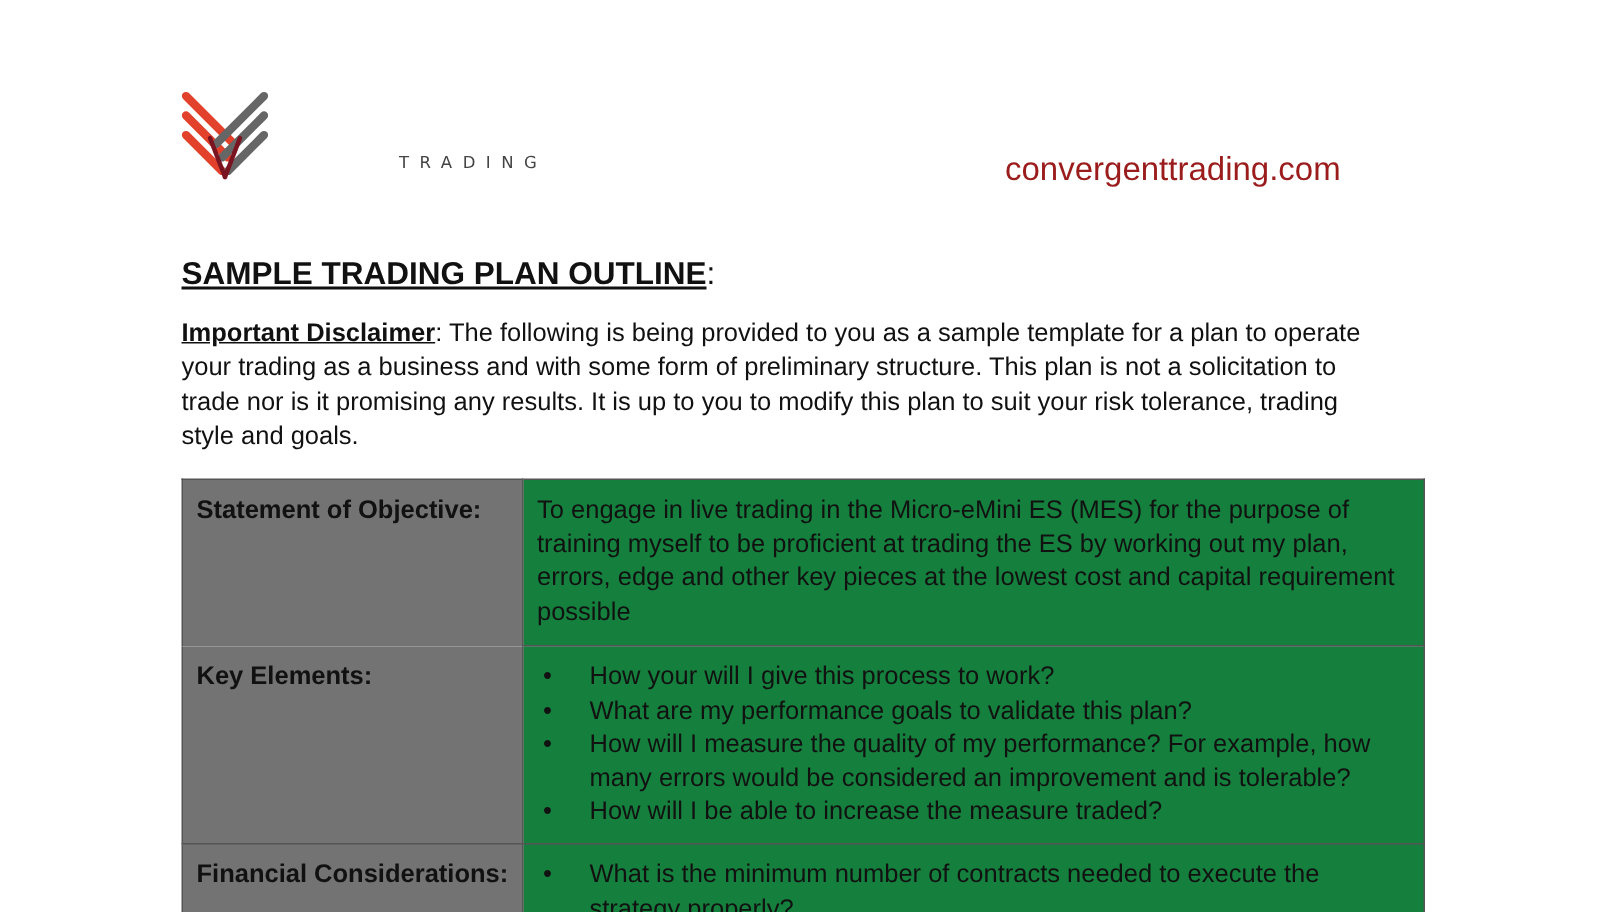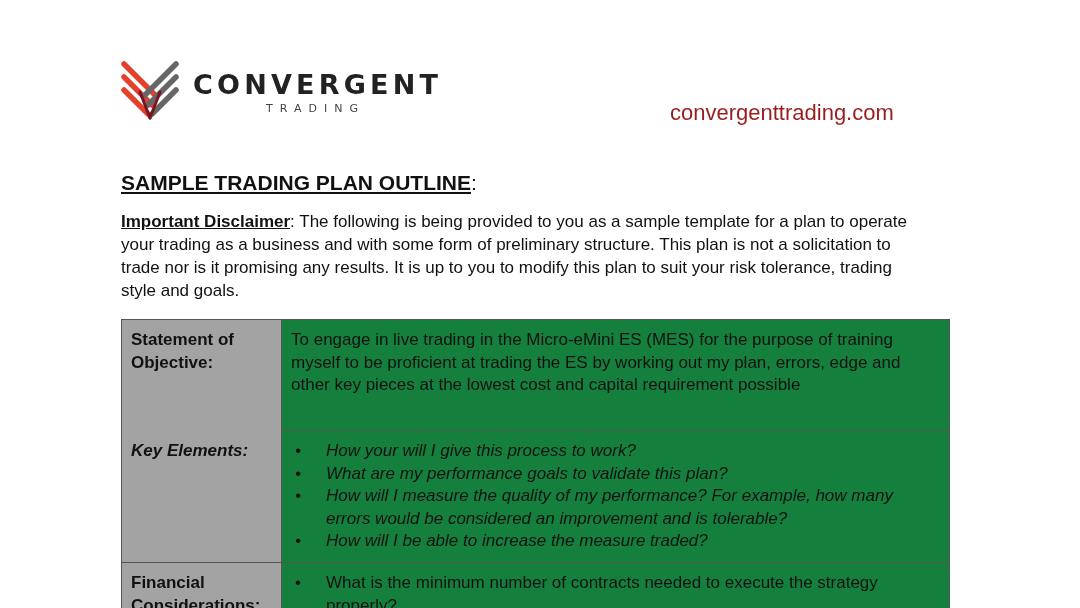--- a/index.html
+++ b/index.html
@@ -15,47 +15,46 @@
 
     .title { position: absolute; left: 121px; top: 172px; font-size: 21px; font-weight: bold; line-height: 22px; }
     .title u { text-decoration: underline; }
     .title .colon { font-weight: normal; }
 
     .disclaimer { position: absolute; left: 121px; top: 210px; width: 800px; font-size: 17px; line-height: 23px; }
     .disclaimer .lead { font-weight: bold; text-decoration: underline; }
 
     .plan-table { position: absolute; left: 121px; top: 319px; width: 829px; border-collapse: collapse; font-size: 17px; line-height: 22.6px; }
     .plan-table td { vertical-align: top; border: 1.5px solid #555555; }
-    .plan-table td.label { width: 160px; background: #a3a3a3; font-weight: bold; padding: 9px 9px; }
+    .plan-table td.label { width: 227px; background: #737373; font-weight: bold; padding: 9px 9px; }
     .plan-table td.content { padding: 9px 9px 9px 9px; background: #15803d; }
     .plan-table td.label.top { border-bottom: none; }
     .plan-table td.label.mid { border-top: none; }
     .bullets { list-style: none; }
     .bullets li { position: relative; padding-left: 35px; }
     .bullets li::before { content: "\2022"; position: absolute; left: 4px; top: 0; font-size: 17px; }
     .row-obj td.content { height: 111px; }
-    .row-key td { padding-top: 11px; font-style: italic; }
+    .row-key td { padding-top: 11px; }
   </style>
 </head>
 <body>
 
 <div class="logo">
   <svg class="logo-mark" viewBox="0 0 64 64">
     <g stroke-linecap="round" stroke-width="5.5" fill="none">
       <line x1="6" y1="6" x2="38" y2="38" stroke="#e2412b"></line>
       <line x1="6" y1="19" x2="34" y2="47" stroke="#e2412b"></line>
       <line x1="6" y1="32" x2="30" y2="56" stroke="#e2412b"></line>
       <line x1="58" y1="6" x2="26" y2="38" stroke="#666666"></line>
       <line x1="58" y1="19" x2="30" y2="47" stroke="#666666"></line>
       <line x1="58" y1="32" x2="34" y2="56" stroke="#666666"></line>
       <line x1="22" y1="34" x2="32" y2="60" stroke="#7a1420" stroke-width="3"></line>
       <line x1="42" y1="34" x2="32" y2="60" stroke="#7a1420" stroke-width="3"></line>
     </g>
   </svg>
-  <div class="logo-word">CONVERGENT</div>
   <div class="logo-sub">TRADING</div>
 </div>
 
 <a class="site-link">convergenttrading.com</a>
 
 <div class="title"><u>SAMPLE TRADING PLAN OUTLINE</u><span class="colon">:</span></div>
 
 <p class="disclaimer"><span class="lead">Important Disclaimer</span><span>:</span><span> The following is being provided to you as a sample template for a plan to operate your trading as a business and with some form of preliminary structure. This plan is not a solicitation to trade nor is it promising any results. It is up to you to modify this plan to suit your risk tolerance, trading style and goals.</span></p>
 
 <table class="plan-table">

